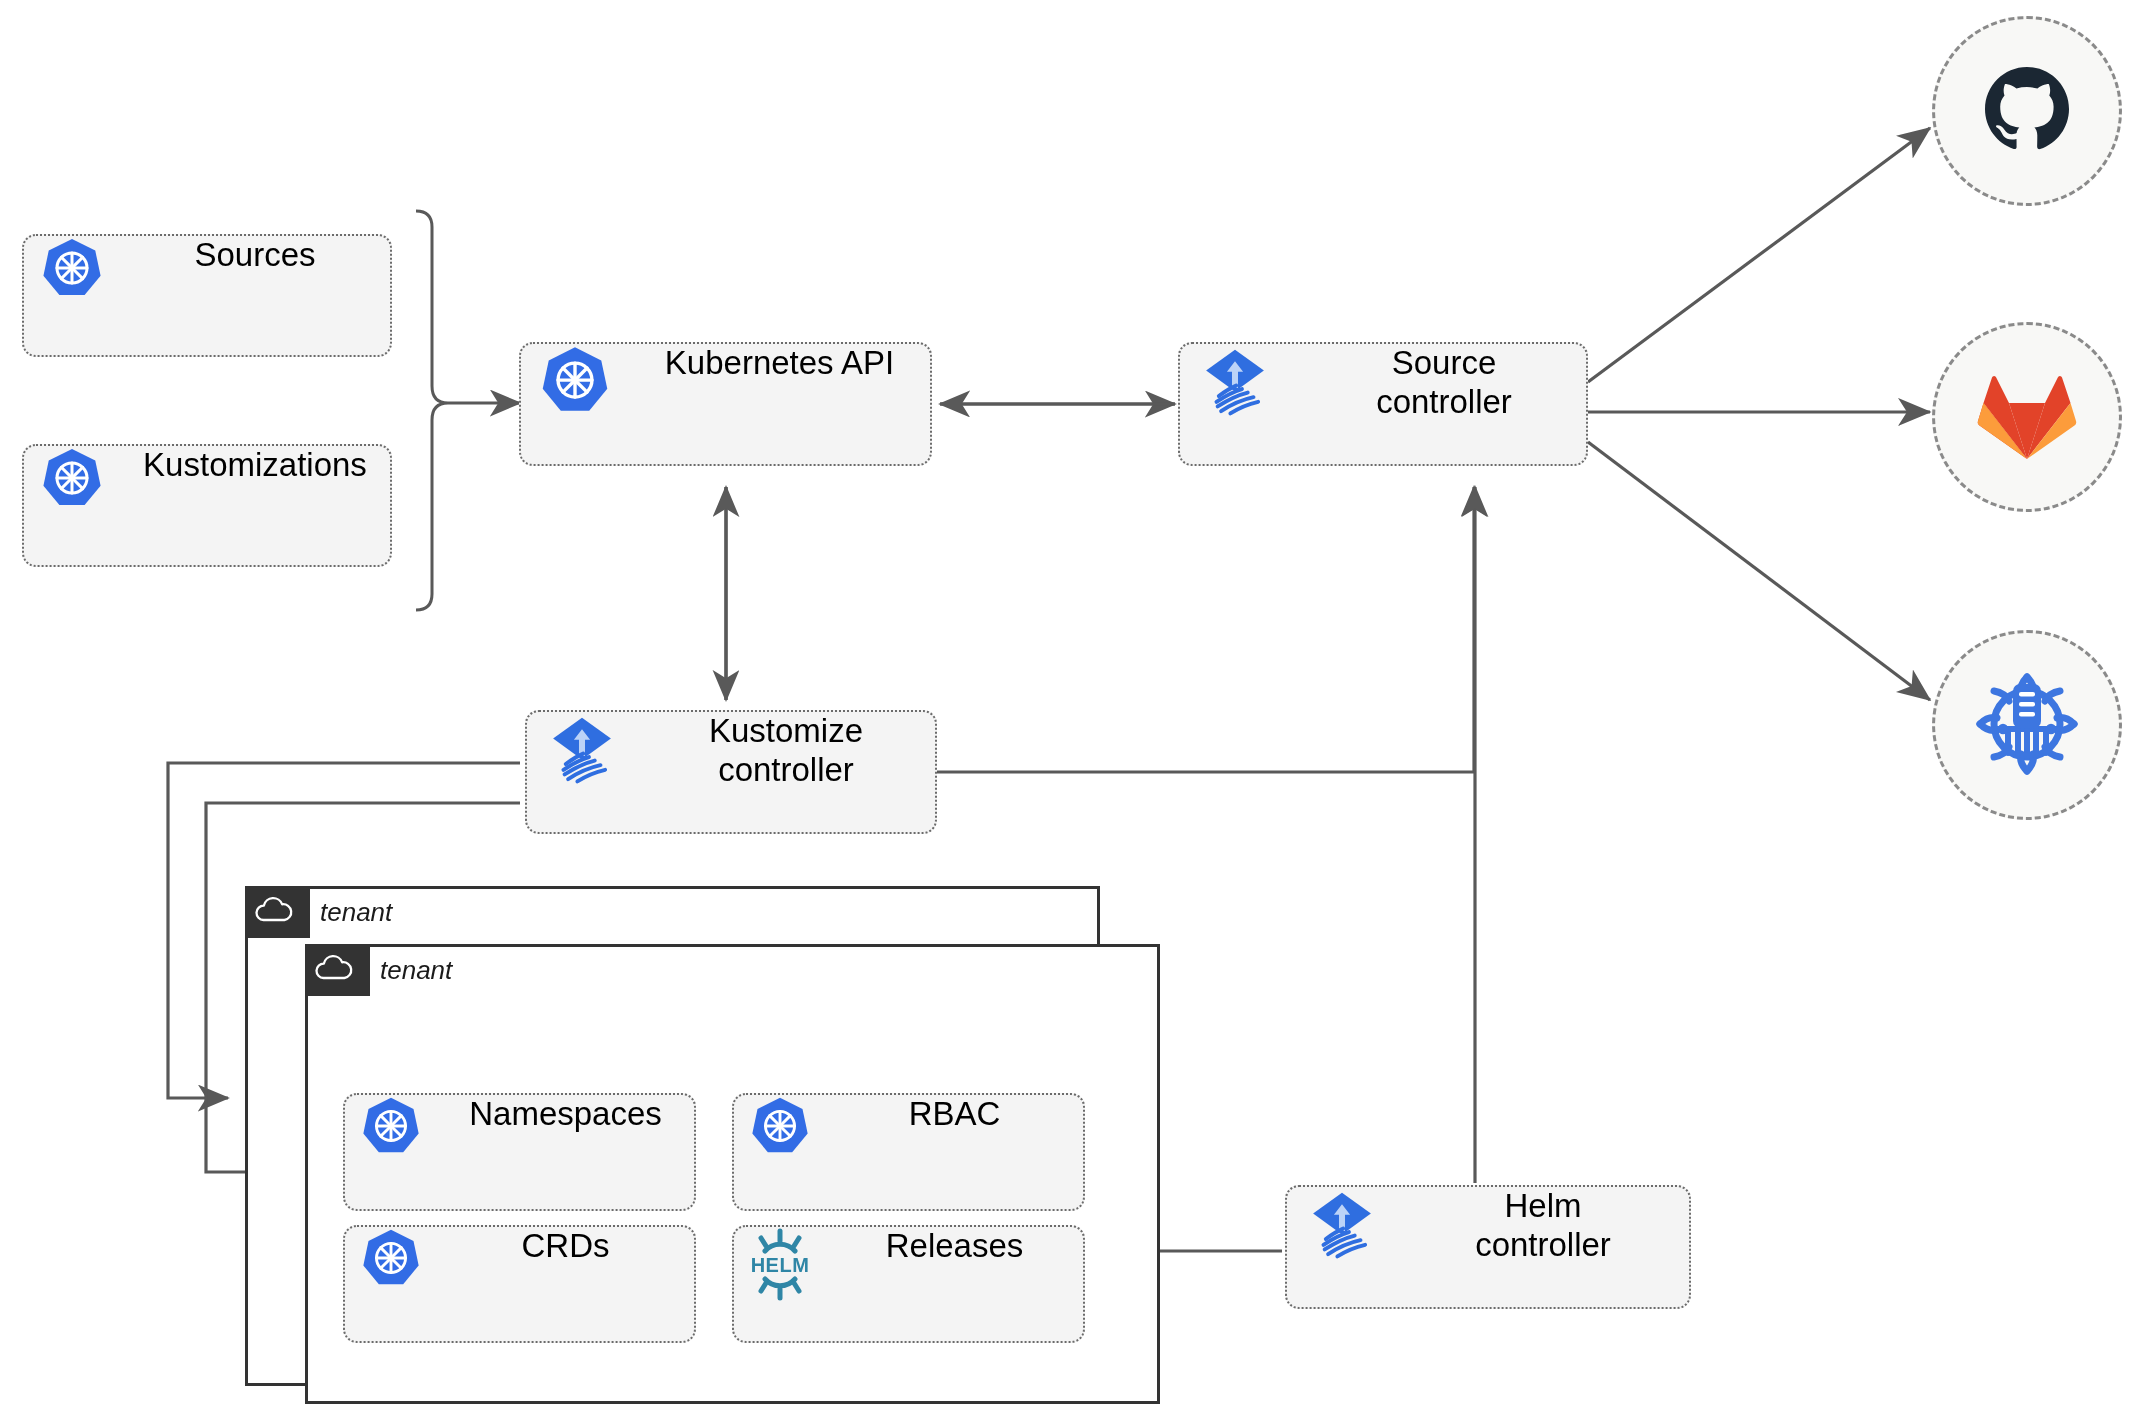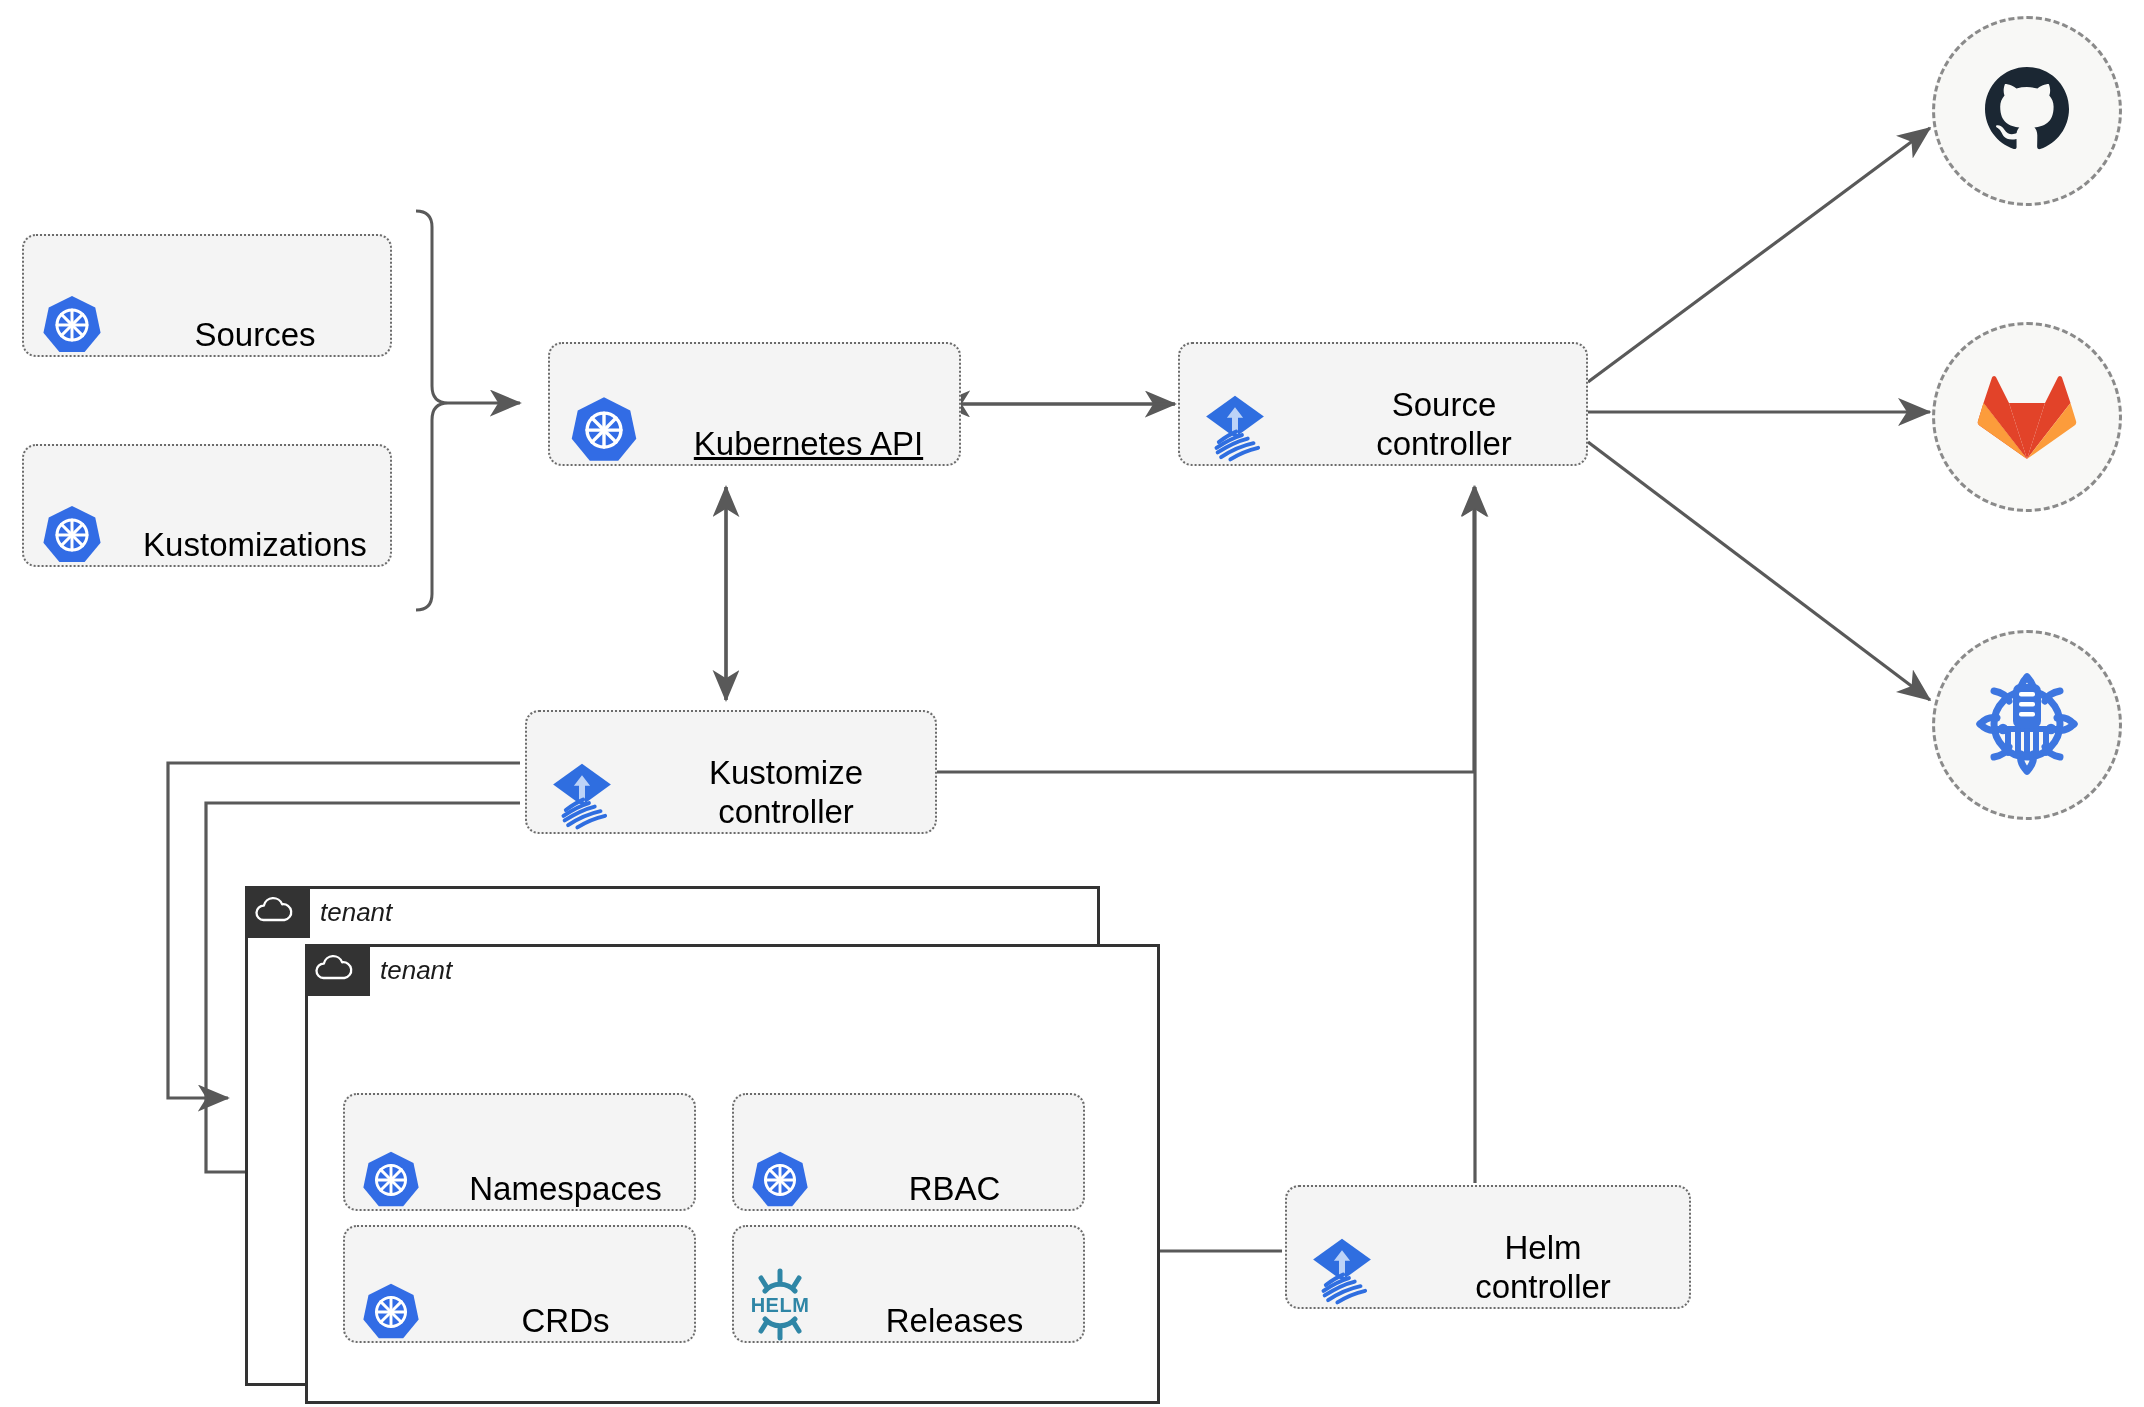--- a/index.html
+++ b/index.html
@@ -4,21 +4,21 @@
 <style>
   html,body{margin:0;padding:0;background:#ffffff;}
   body{width:2144px;height:1407px;position:relative;overflow:hidden;
        font-family:"Liberation Sans","DejaVu Sans",sans-serif;}
   #canvas{position:absolute;left:0;top:0;width:2144px;height:1407px;}
   svg.layer{position:absolute;left:0;top:0;width:2144px;height:1407px;pointer-events:none;}
 
   
   .node{position:absolute;box-sizing:border-box;background:#f4f4f4;
         border:2.5px dotted #6b6b6b;border-radius:14px;
-        display:flex;align-items:flex-end;}
+        display:flex;align-items:flex-start;}
   .node .ico{flex:0 0 auto;display:flex;align-items:center;justify-content:center;}
   .node .lbl{flex:1 1 auto;text-align:center;color:#000;line-height:1.18;
              white-space:pre-line;font-size:33px;}
 
   
   .tenant{position:absolute;box-sizing:border-box;background:#ffffff;
           border:3px solid #333333;}
   .tenant-tab{position:absolute;left:-3px;top:-3px;height:52px;
           background:#333333;display:flex;align-items:center;
           padding:0 8px;box-sizing:border-box;}
@@ -109,21 +109,21 @@
           <path d="M21 22 L29.6 30.6"></path>
             <path d="M34.4 35.4 L43 44"></path>
           <path d="M43 22 L34.4 30.6"></path>
             <path d="M29.6 35.4 L21 44"></path>
         </g>
       </svg>
     </span>
     <span class="lbl">Kustomizations</span>
   </div>
 
-  <div class="node" style="left:548px;top:342px;width:413px;height:124px;text-decoration:underline;">
+  <div class="node" style="left:519px;top:342px;width:413px;height:124px;">
     <span class="ico" style="width:108px;">
       <svg width="70" height="70" viewBox="0 0 64 64">
         <path d="M32 3 L56 15 L61.5 41 L45 61 L19 61 L2.5 41 L8 15 Z" fill="#326ce5"></path>
         <g fill="none" stroke="#fff" stroke-width="3.1" stroke-linecap="round">
           <circle cx="32" cy="33" r="15.5"></circle>
           <circle cx="32" cy="33" r="3.4" fill="#fff" stroke="none"></circle>
           <path d="M32 17.5 L32 29.8"></path>
             <path d="M32 36.2 L32 48.5"></path>
           <path d="M16.5 33 L28.6 33"></path>
             <path d="M35.4 33 L47.5 33"></path>

